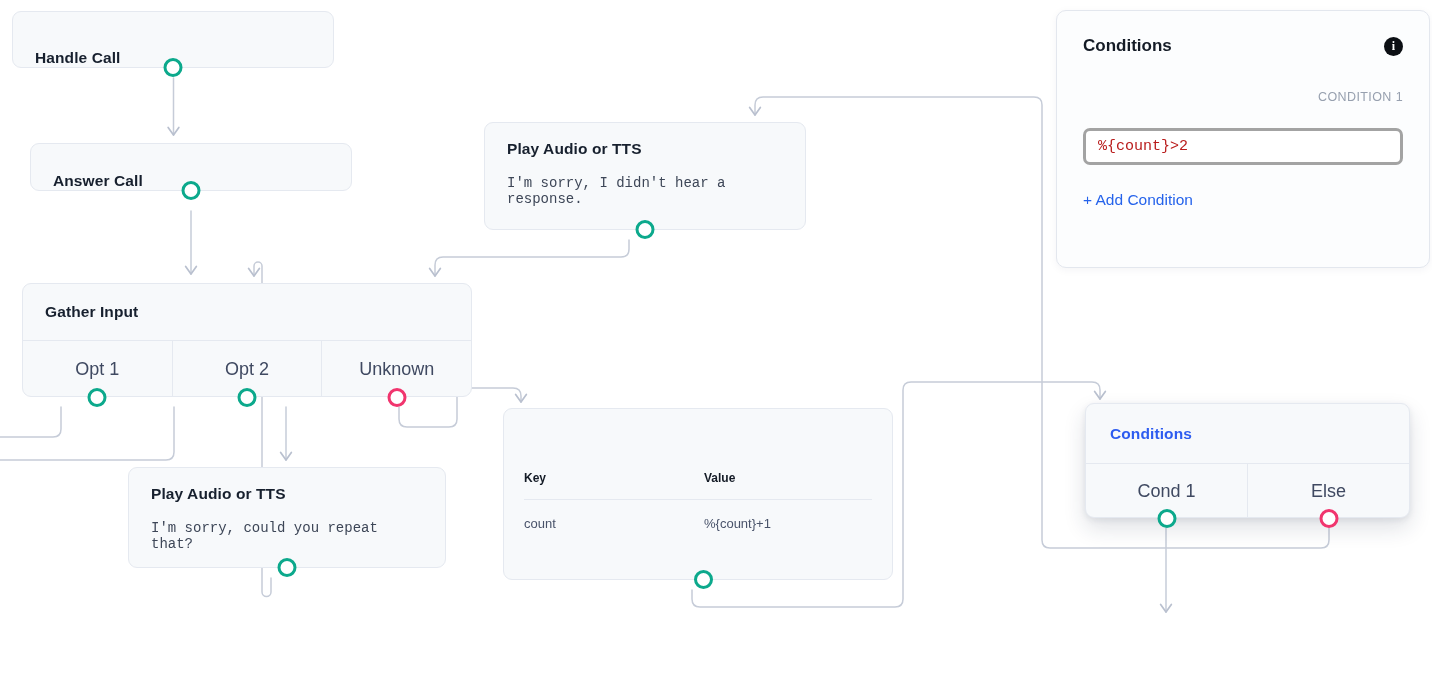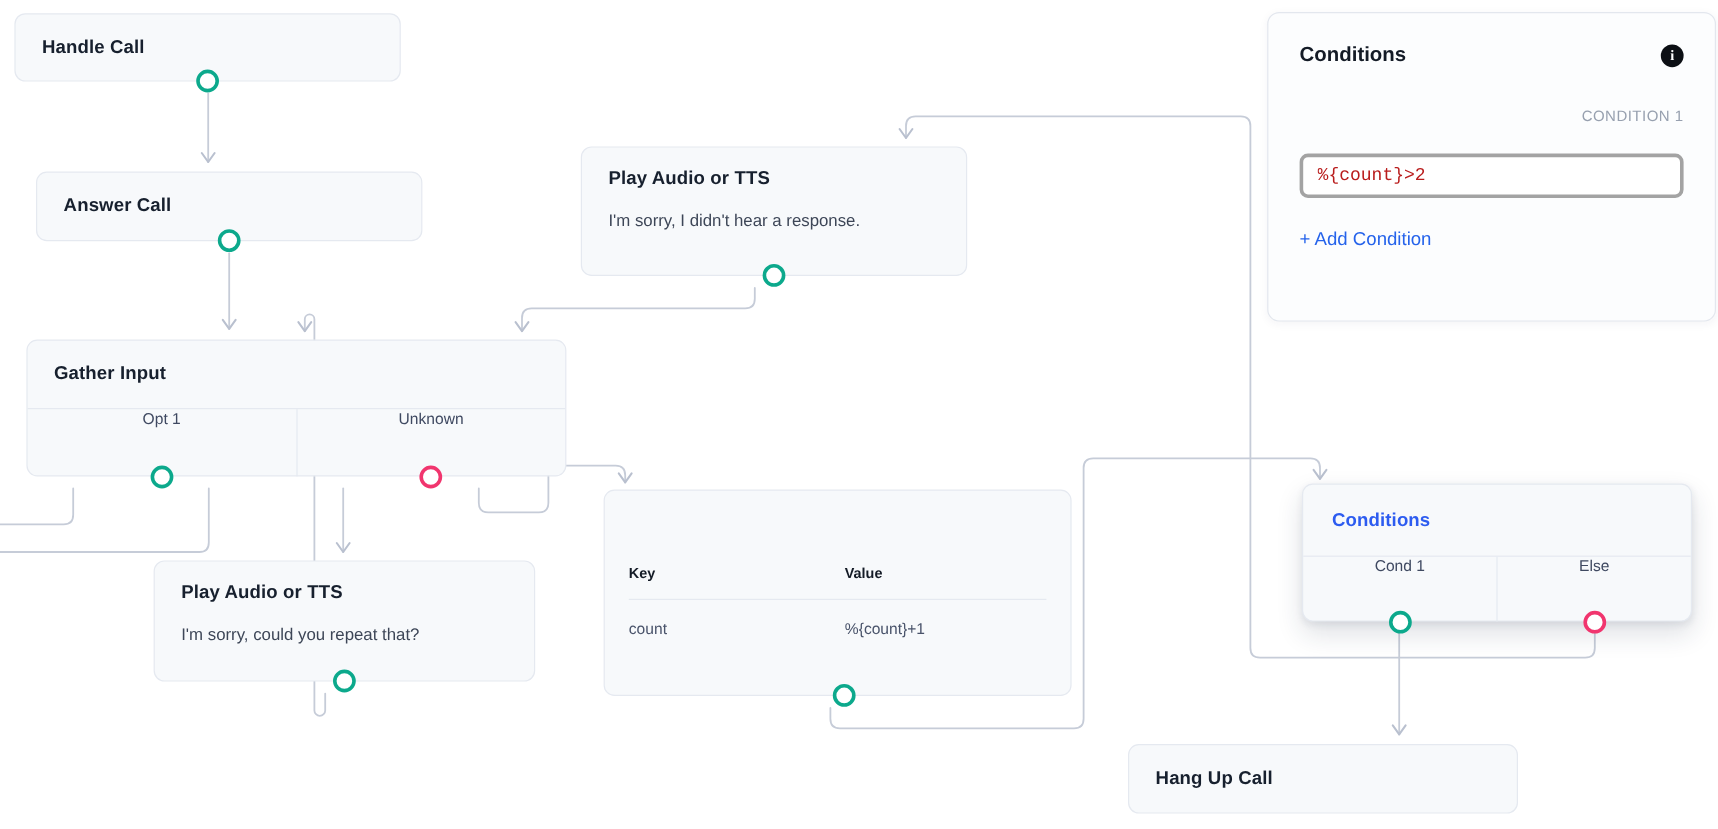--- a/index.html
+++ b/index.html
@@ -5,29 +5,29 @@
   html,body{margin:0;padding:0;background:#ffffff;}
   body{font-family:"Liberation Sans","DejaVu Sans",sans-serif;color:#17202e;}
   .canvas{position:relative;width:1432px;height:691px;background:#ffffff;overflow:hidden;}
   svg.wires{position:absolute;left:0;top:0;z-index:0;}
 
   .node{position:absolute;background:#f7f9fb;border:1px solid #e5e9f0;border-radius:9px;
         box-sizing:border-box;z-index:1;}
   .node.selected{box-shadow:0 10px 22px rgba(30,42,70,0.14), 0 2px 6px rgba(30,42,70,0.08);}
   .node-title{font-size:15.5px;font-weight:bold;color:#17202e;letter-spacing:0.1px;}
   .node-title.blue{color:#2d5cf0;}
-  .simple{display:flex;align-items:center;padding:0 22px;}
+  .simple{display:flex;align-items:flex-end;padding:0 22px;}
   .pad-node{padding:17px 22px 0 22px;margin-left:16px;}
-  .node-body{font-size:14px;color:#3d4657;margin-top:17px;}
+  .node-body{font-size:14px;color:#3d4657;margin-top:17px;font-family:Liberation Mono, monospace;}
 
   .section-title{height:57px;display:flex;align-items:center;padding:0 22px;
                  border-bottom:1px solid #e5e9f0;box-sizing:border-box;}
   .options-row{display:flex;}
-  .option{flex:1;position:relative;display:flex;align-items:flex-start;justify-content:center;
-          font-size:13px;color:#3f4961;border-right:1px solid #e5e9f0;box-sizing:border-box;}
+  .option{flex:1;position:relative;display:flex;align-items:center;justify-content:center;
+          font-size:18px;color:#3f4961;border-right:1px solid #e5e9f0;box-sizing:border-box;}
   .options-row .option:last-child{border-right:none;}
   .gather .option{height:56px;}
   .cond .option{height:54px;}
   .cond .section-title{height:60px;padding:0 24px;}
 
   .port{position:absolute;width:19px;height:19px;border-radius:50%;background:#ffffff;
         box-sizing:border-box;z-index:3;}
   .port.green{border:3.5px solid #0ca98c;}
   .port.pink{border:3.5px solid #f1356e;}
   .port.bc{left:50%;transform:translateX(-50%);bottom:-9.5px;}
@@ -78,38 +78,42 @@
       <path d="M61,407 V429 Q61,437 53,437 H-2"></path>
       <path d="M174,407 V452 Q174,460 166,460 H-2"></path>
     </g>
   </svg>
 
   <div class="node simple" style="left:12px;top:11px;width:322px;height:57px;">
     <div class="node-title">Handle Call</div>
     <span class="port green bc"></span>
   </div>
 
-  <div class="node simple" style="left:30px;top:143px;width:322px;height:58px;">
+  <div class="node simple" style="left:30px;top:143px;width:322px;height:48px;">
     <div class="node-title">Answer Call</div>
     <span class="port green bc"></span>
   </div>
 
   <div class="node pad-node" style="left:468px;top:122px;width:322px;height:108px;">
     <div class="node-title">Play Audio or TTS</div>
     <div class="node-body">I'm sorry, I didn't hear a response.</div>
     <span class="port green bc"></span>
   </div>
 
   <div class="node gather" style="left:22px;top:283px;width:450px;height:114px;">
     <div class="section-title">
       <div class="node-title">Gather Input</div>
     </div>
     <div class="options-row">
       <div class="option">
         <span>Opt 1</span>
+        <span class="port green bc"></span>
+      </div>
+      <div class="option">
+        <span>Opt 2</span>
         <span class="port green bc"></span>
       </div>
       <div class="option">
         <span>Unknown</span>
         <span class="port pink bc"></span>
       </div>
     </div>
   </div>
 
   <div class="node pad-node" style="left:112px;top:467px;width:318px;height:101px;">
@@ -140,23 +144,20 @@
         <span>Cond 1</span>
         <span class="port green bc"></span>
       </div>
       <div class="option">
         <span>Else</span>
         <span class="port pink bc"></span>
       </div>
     </div>
   </div>
 
-  <div class="node simple" style="left:940px;top:620px;width:325px;height:58px;">
-    <div class="node-title">Hang Up Call</div>
-  </div>
 
   <div class="panel">
     <div class="panel-head">
       <div class="panel-title">Conditions</div>
       <div class="info-icon">i</div>
     </div>
     <div class="cond-label">CONDITION 1</div>
     <input class="cond-input" type="text" value="%{count}&gt;2" style="">
     <a class="add-cond">+ Add Condition</a>
   </div>

